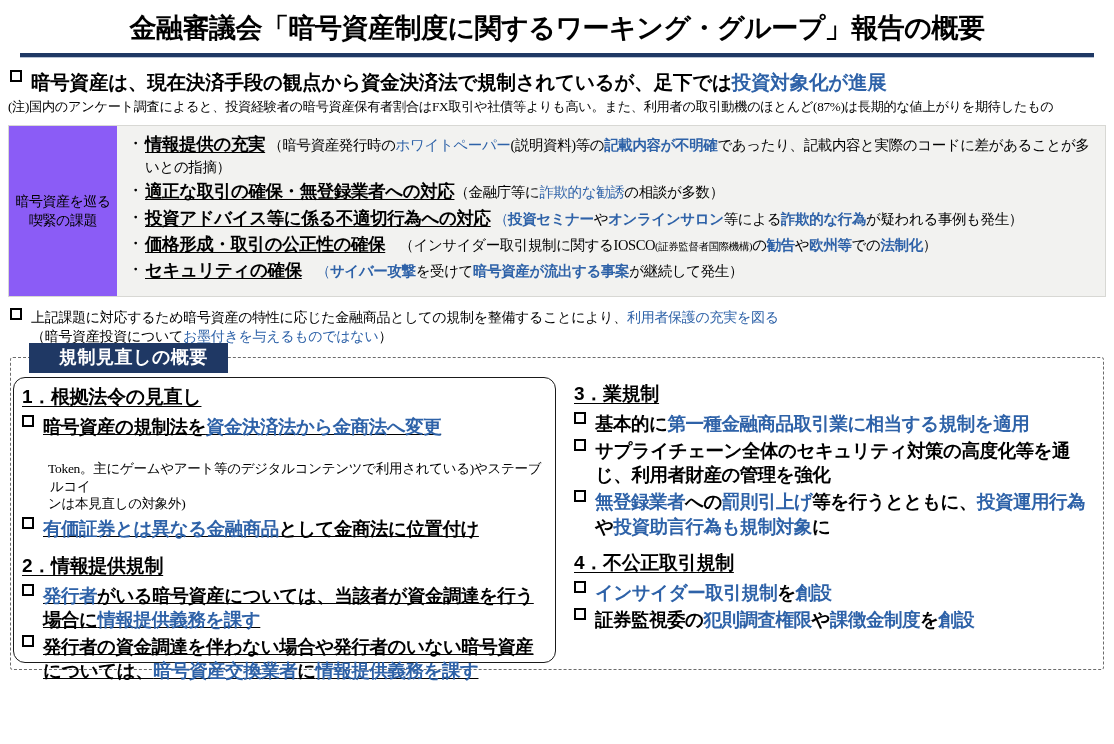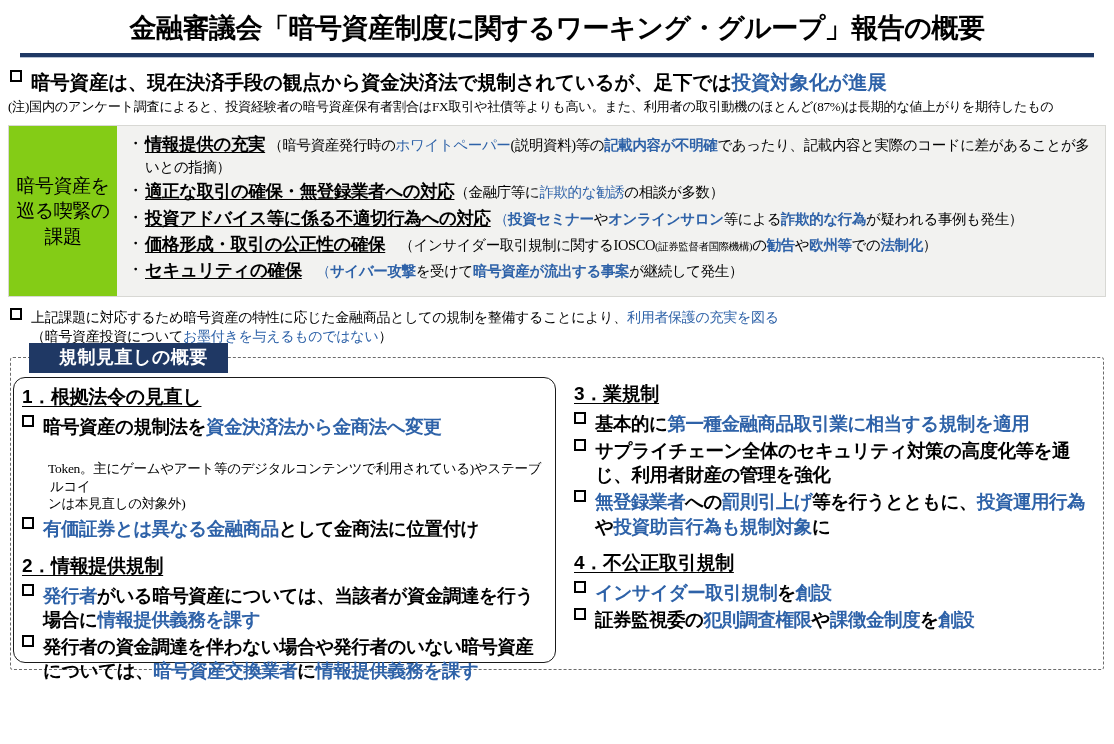--- a/index.html
+++ b/index.html
@@ -76,26 +76,26 @@
   .issues-box {
     margin: 10px 8px 0 8px;
     display: flex;
     background: #f2f2f0;
     border: 1px solid #d8d8d4;
     height: 172px;
     box-sizing: border-box;
   }
   .issues-label {
     flex: 0 0 108px;
-    background: #84cc16;
+    background: #8b5cf6;
     display: flex;
     align-items: center;
     justify-content: center;
     text-align: center;
-    font-size: 19px;
+    font-size: 14px;
     line-height: 1.35;
     letter-spacing: -0.5px;
   }
   .issues-list {
     flex: 1 1 auto;
     padding: 7px 6px 0 10px;
   }
   .issue {
     display: flex;
     align-items: flex-start;
@@ -168,20 +168,21 @@
     box-sizing: border-box;
   }
   .col-left {
     flex: 0 0 543px;
     border: 1.8px solid #1a1a1a;
     border-radius: 12px;
     margin: 2px 0 6px 2px;
     padding: 4px 8px 6px 8px;
     box-sizing: border-box;
     background: #ffffff;
+    text-decoration: underline;
   }
   .col-right {
     flex: 1 1 auto;
     padding: 4px 10px 6px 18px;
     box-sizing: border-box;
   }
   .sec-head {
     font-size: 19px;
     font-weight: bold;
     text-decoration: underline;

